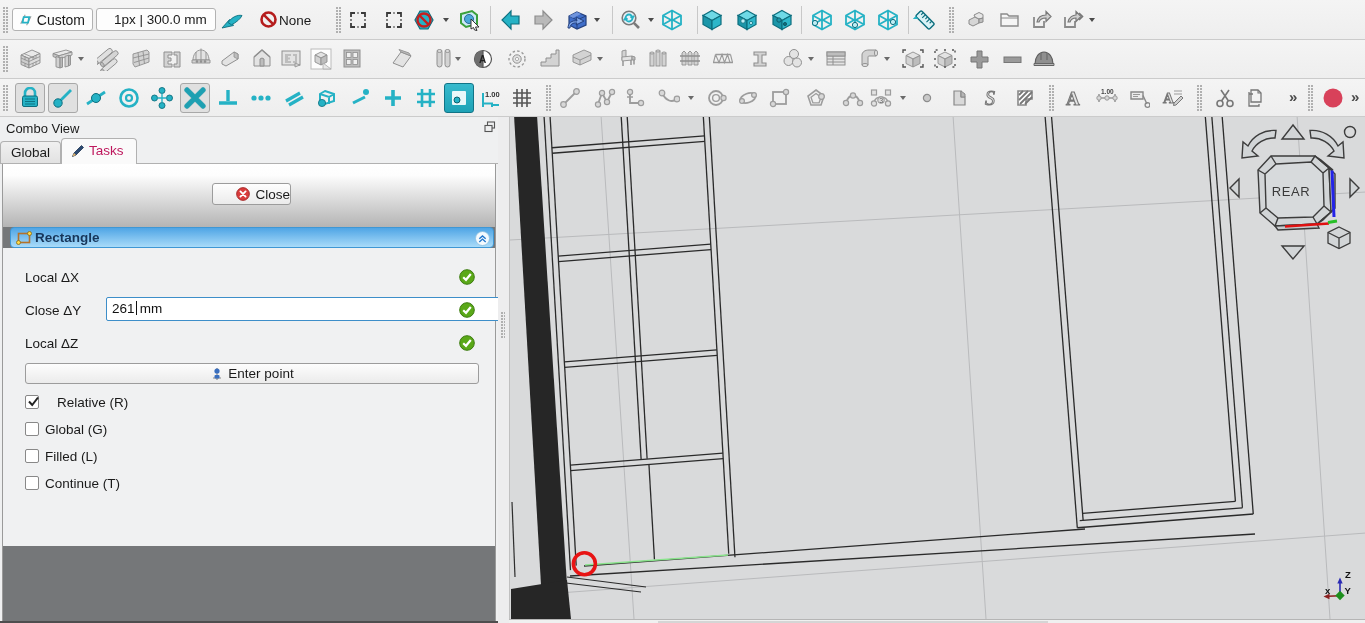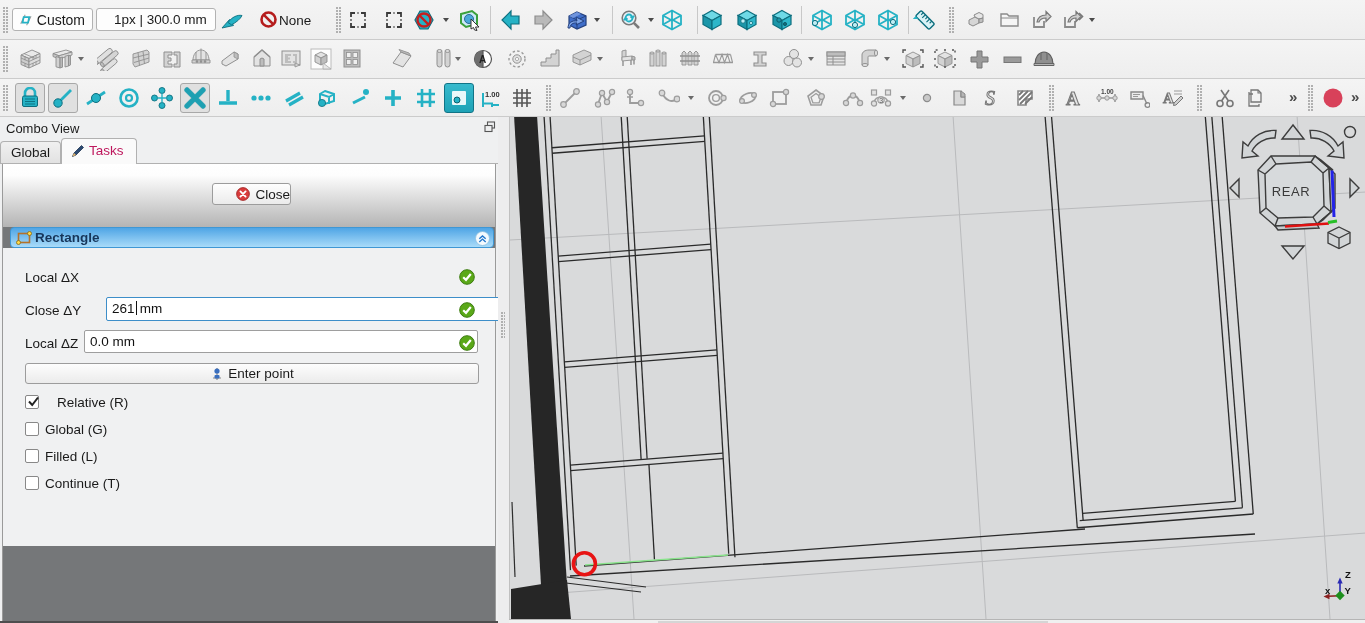--- a/index.html
+++ b/index.html
@@ -592,21 +592,20 @@
       <circle cx="7.5" cy="7.5" r="7" fill="#f4fafe" stroke="#8abede" stroke-width="0.8"></circle>
       <path d="M4.3 7.8 L7.5 4.9 L10.7 7.8 M4.3 11 L7.5 8.1 L10.7 11" fill="none" stroke="#2277cc" stroke-width="1.4"></path>
     </svg>
 
     <div class="abs" style="left:0;top:84px;width:492px;height:298px;background:#f0f1f2;"></div>
 
     <div class="abs" style="left:22px;top:106px;font-size:13.5px;color:#1a1a1a;">Local ΔX</div>
     <div class="abs" style="left:22px;top:139px;font-size:13.5px;color:#1a1a1a;">Close ΔY</div>
     <div class="abs" style="left:81px;top:133px;width:394px;height:24px;background:#fff;border:1.5px solid #3d8ec9;border-radius:2px;font-size:13.5px;color:#111;line-height:21px;padding-left:5px;margin-left:22px;">261<span style="display:inline-block;width:1.2px;height:14px;background:#111;vertical-align:-2px;margin:0 1px;"></span><span style="margin-left:2px;">mm</span></div>
     <div class="abs" style="left:22px;top:172px;font-size:13.5px;color:#1a1a1a;">Local ΔZ</div>
-    <div class="abs" style="left:81px;top:166px;width:394px;height:23px;background:#fff;border:1px solid #9e9e9e;border-radius:2px;font-size:13.5px;color:#111;line-height:21px;padding-left:5px;">0.0 mm</div>
 
     <svg class="abs" style="left:456px;top:105px" width="16" height="16" viewBox="0 0 16 16">
         <circle cx="8" cy="8" r="7.3" fill="#5aa818" stroke="#3c7c10" stroke-width="1"></circle>
         <path d="M4.2 8.2 L7 10.8 L11.8 5" stroke="#fff" stroke-width="2.2" fill="none"></path>
       </svg>
     <svg class="abs" style="left:456px;top:138px" width="16" height="16" viewBox="0 0 16 16">
         <circle cx="8" cy="8" r="7.3" fill="#5aa818" stroke="#3c7c10" stroke-width="1"></circle>
         <path d="M4.2 8.2 L7 10.8 L11.8 5" stroke="#fff" stroke-width="2.2" fill="none"></path>
       </svg>
     <svg class="abs" style="left:456px;top:171px" width="16" height="16" viewBox="0 0 16 16">

